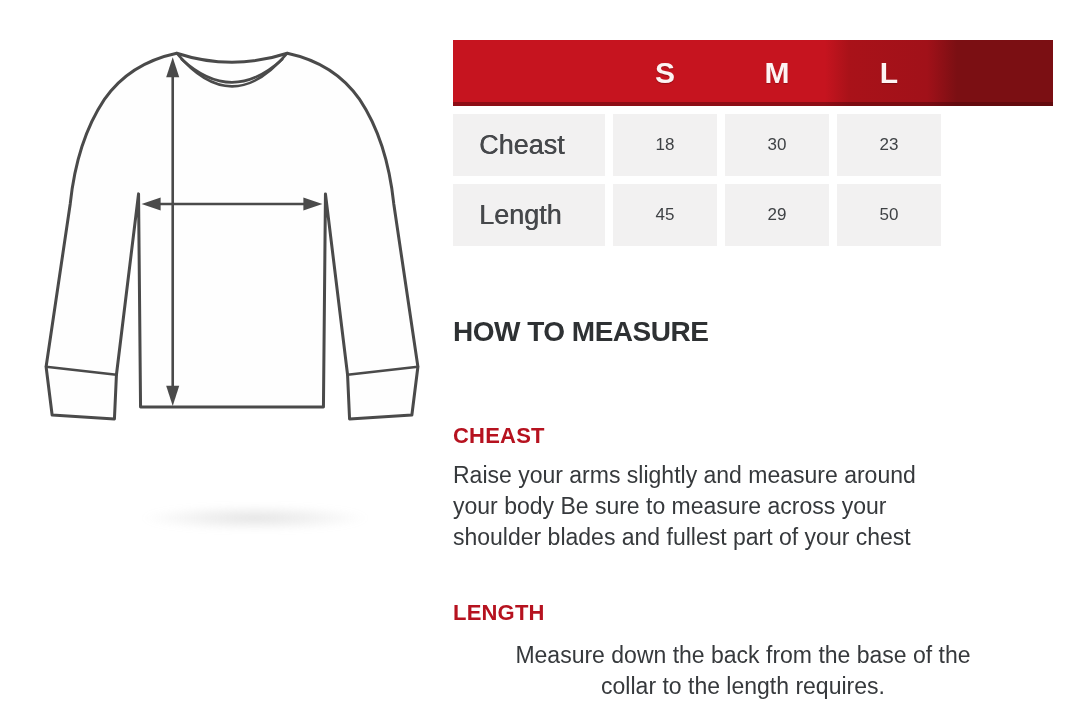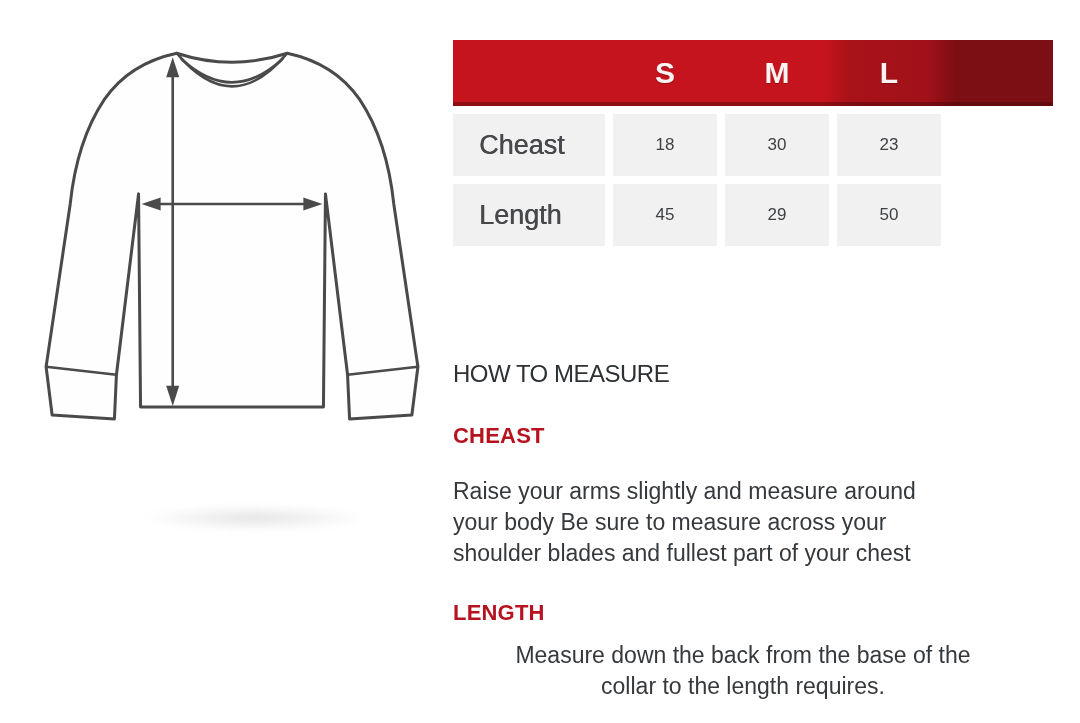--- a/index.html
+++ b/index.html
@@ -48,30 +48,30 @@
   }
   .td.rowlabel {
     justify-content:flex-start; padding-left:26px;
     font-weight:normal; font-size:27px; color:#46484b;
     text-shadow:.4px 0 0 #46484b; 
   }
 
   
   .h2m-title {
     position:absolute; left:453px; top:316px;
-    font-size:24px; font-weight:normal; letter-spacing:-.5px; color:var(--title-dark,#2e3133);margin-top:44px;
+    font-size:28px; font-weight:bold; letter-spacing:-.5px; color:var(--title-dark,#2e3133);
   }
   .sec-head { position:absolute; left:453px; font-size:22px; font-weight:bold; color:var(--accent-red,#b6121f); letter-spacing:.2px; }
   .sec-head.cheast { top:423px; }
   .sec-head.length { top:600px; }
   .sec-body {
     position:absolute; left:453px; width:580px;
     font-size:23px; line-height:31px; color:#36393c; white-space:pre-line;
   }
-  .sec-body.cheast { top:476px; }
+  .sec-body.cheast { top:460px; }
   .sec-body.length { top:640px;text-align:center; }
 </style>
 </head>
 <body>
 
 <div class="canvas">
 
   <figure class="shirt-fig">
     <svg viewBox="0 0 410 420" aria-hidden="true">
 

